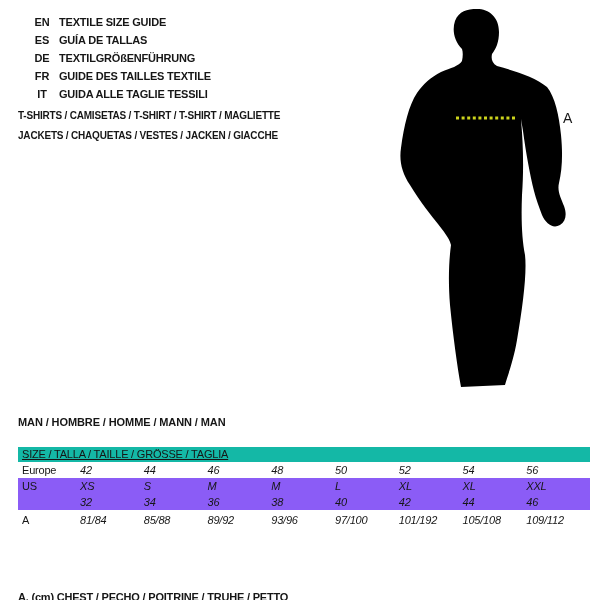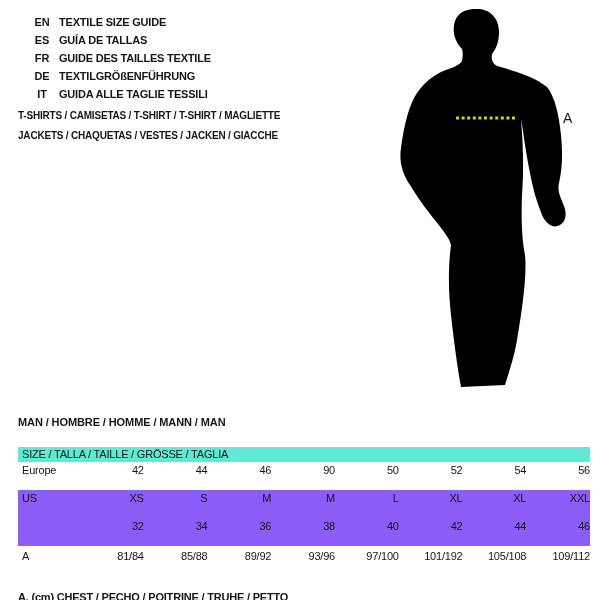--- a/index.html
+++ b/index.html
@@ -12,51 +12,51 @@
   .lang-row{display:flex;line-height:18px;font-size:11px;font-weight:bold;letter-spacing:-0.2px;}
   .lang-code{width:34px;flex:0 0 34px;}
   
   .categories{position:absolute;left:18px;top:106px;font-size:10px;font-weight:bold;line-height:19.5px;letter-spacing:-0.2px;white-space:nowrap;}
   
   .figure-wrap{position:absolute;left:393px;top:5px;width:190px;height:385px;}
   
   .man-heading{position:absolute;left:18px;top:416px;font-size:11px;font-weight:bold;letter-spacing:-0.1px;}
   
   .size-table{position:absolute;left:18px;top:447px;width:572px;}
-  .thead{background:#5eead4;height:15px;line-height:15px;font-size:11px;padding-left:4px;letter-spacing:-0.2px;}
-  .trow{display:grid;grid-template-columns:62px repeat(8,1fr);height:28px;line-height:16px;font-size:11px;letter-spacing:-0.2px;}
+  .thead{background:#14b8a6;height:15px;line-height:15px;font-size:11px;padding-left:4px;letter-spacing:-0.2px;text-decoration:underline;}
+  .trow{display:grid;grid-template-columns:62px repeat(8,1fr);height:16px;line-height:16px;font-size:11px;letter-spacing:-0.2px;}
   .trow.shade{background:#8b5cf6;}
   .trow.tall{height:20px;line-height:20px;}
   .rlabel{text-align:left;padding-left:4px;}
-  .tcell{text-align:right;}
+  .tcell{text-align:left;font-style:italic;}
   
   .footnote{position:absolute;left:18px;top:548px;font-size:11px;font-weight:bold;letter-spacing:-0.2px;margin-top:43px;}
 </style>
 </head>
 <body>
 
 <div class="lang-list">
   <div class="lang-row">
     <span class="lang-code">EN</span>
     <span class="lang-label">TEXTILE SIZE GUIDE</span>
   </div>
 
   <div class="lang-row">
     <span class="lang-code">ES</span>
     <span class="lang-label">GUÍA DE TALLAS</span>
   </div>
 
   <div class="lang-row">
-    <span class="lang-code">FR</span>
-    <span class="lang-label">GUIDE DES TAILLES TEXTILE</span>
+    <span class="lang-code">DE</span>
+    <span class="lang-label">TEXTILGRÖßENFÜHRUNG</span>
   </div>
 
   <div class="lang-row">
-    <span class="lang-code">DE</span>
-    <span class="lang-label">TEXTILGRÖßENFÜHRUNG</span>
+    <span class="lang-code">FR</span>
+    <span class="lang-label">GUIDE DES TAILLES TEXTILE</span>
   </div>
 
   <div class="lang-row">
     <span class="lang-code">IT</span>
     <span class="lang-label">GUIDA ALLE TAGLIE TESSILI</span>
   </div>
 </div>
 
 <div class="categories">
   <div>T-SHIRTS / CAMISETAS / T-SHIRT / T-SHIRT / MAGLIETTE</div>
@@ -104,21 +104,21 @@
 <div class="man-heading">MAN / HOMBRE / HOMME / MANN / MAN</div>
 
 <div class="size-table">
   <div class="thead">SIZE / TALLA / TAILLE / GRÖSSE / TAGLIA</div>
   <div>
   <div class="trow">
     <div class="rlabel">Europe</div>
   <div class="tcell">42</div>
         <div class="tcell">44</div>
         <div class="tcell">46</div>
-        <div class="tcell">90</div>
+        <div class="tcell">48</div>
         <div class="tcell">50</div>
         <div class="tcell">52</div>
         <div class="tcell">54</div>
         <div class="tcell">56</div>
       </div>
 
   <div class="trow shade">
     <div class="rlabel">US</div>
   <div class="tcell">XS</div>
         <div class="tcell">S</div>

